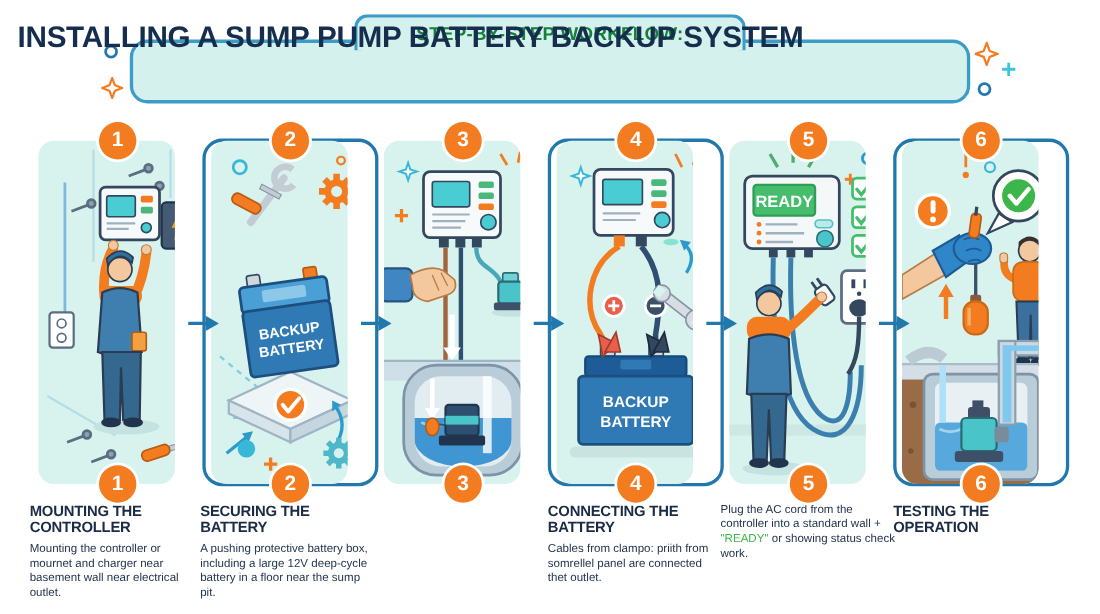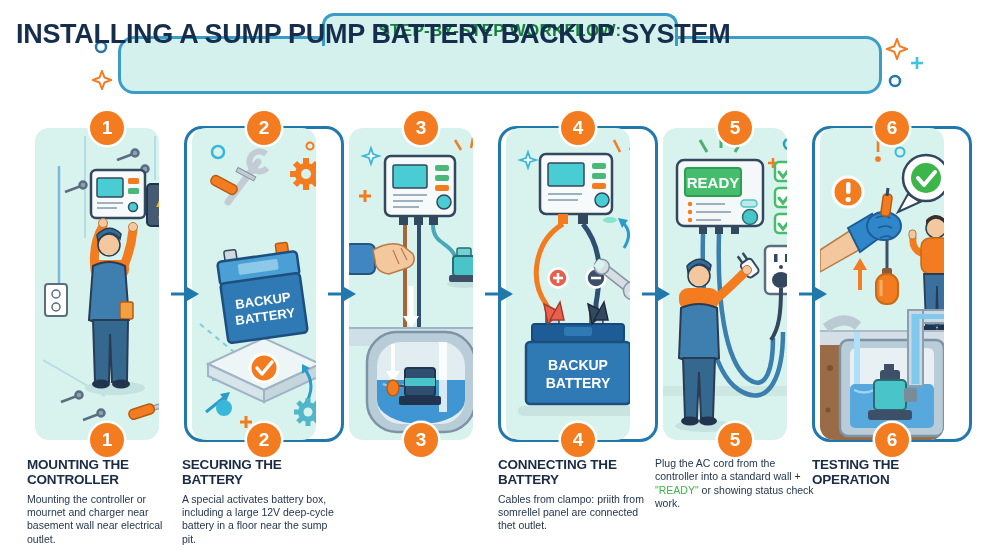--- a/index.html
+++ b/index.html
@@ -517,21 +517,21 @@
 <div class="badge bottom" style="left:718px">5</div>
 <div class="badge top" style="left:875px">6</div>
 <div class="badge bottom" style="left:875px">6</div>
 
 <div class="caption" style="left:27px">
   <h3>MOUNTING THE CONTROLLER</h3>
   <p>Mounting the controller or mournet and charger near basement wall near electrical outlet.</p>
 </div>
 <div class="caption" style="left:182px">
   <h3>SECURING THE BATTERY</h3>
-  <p>A special activates battery box, including a large 12V deep-cycle battery in a floor near the sump pit.</p>
+  <p>A pushing protective battery box, including a large 12V deep-cycle battery in a floor near the sump pit.</p>
 </div>
 <div class="caption" style="left:341px">
 </div>
 <div class="caption" style="left:498px">
   <h3>CONNECTING THE BATTERY</h3>
   <p>Cables from clampo: priith from somrellel panel are connected thet outlet.</p>
 </div>
 <div class="caption" style="left:655px">
   <p><span>Plug the AC cord from the controller into a standard wall + </span><span class="ready-green">"READY"</span><span> or showing status check work.</span></p>
 </div>

